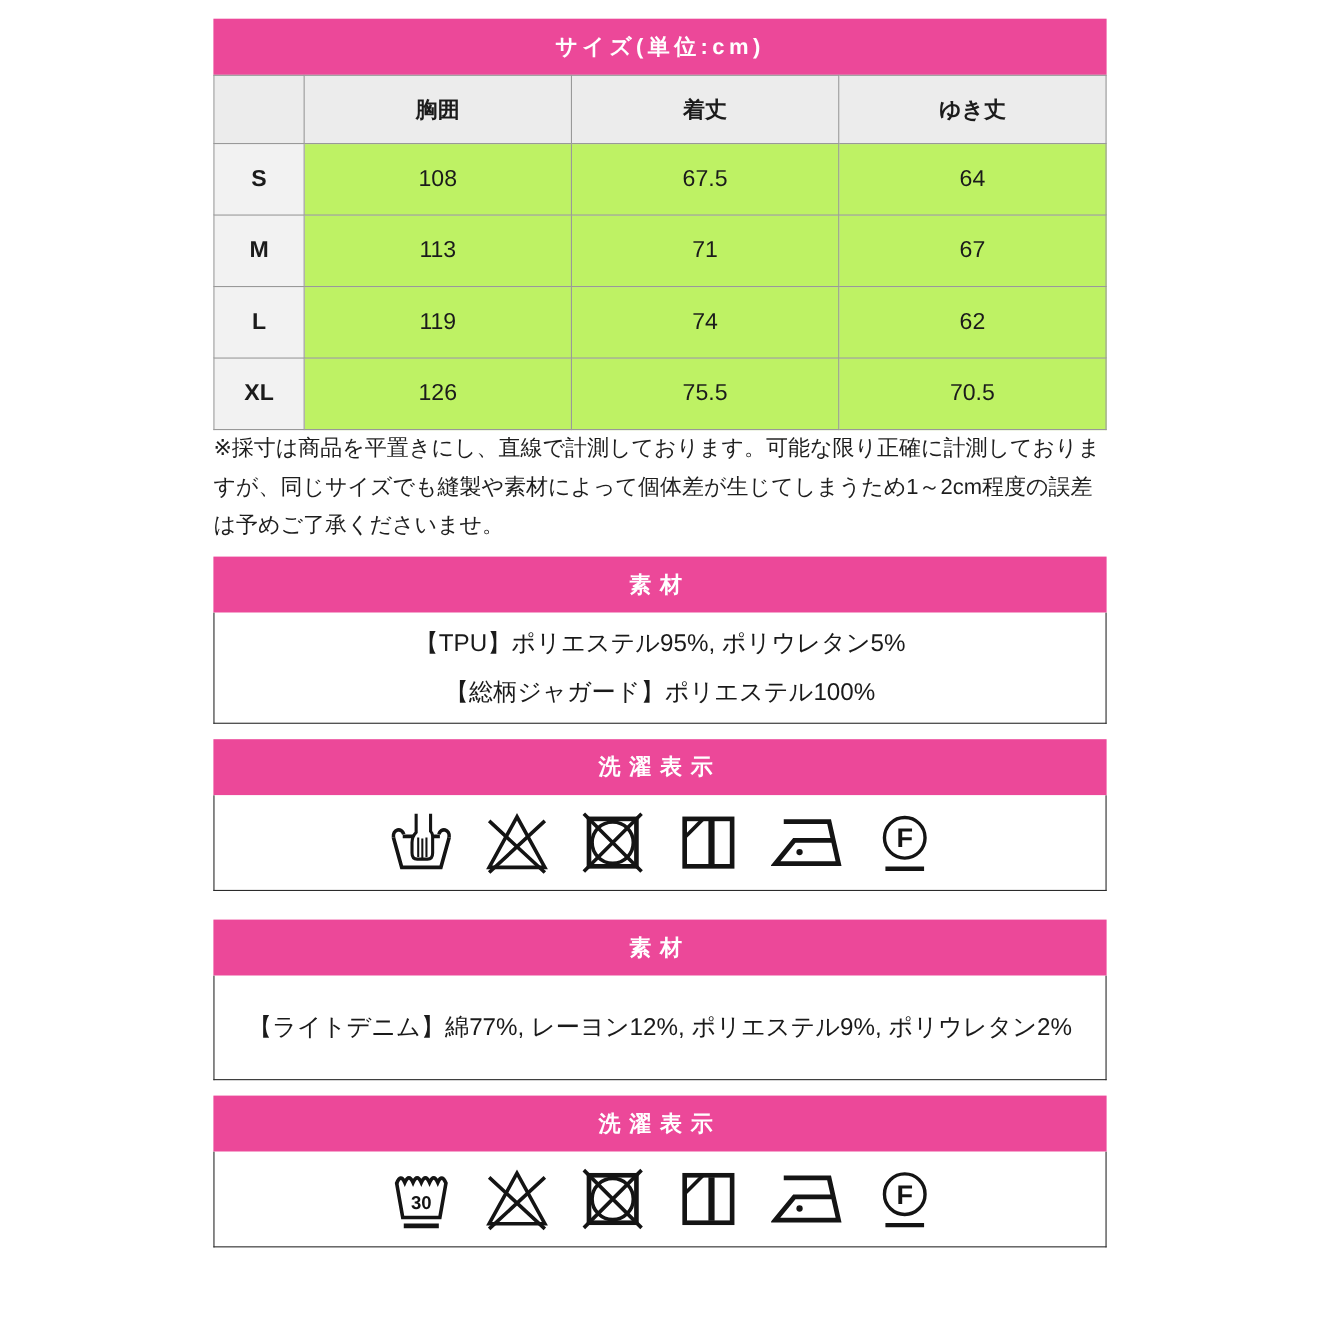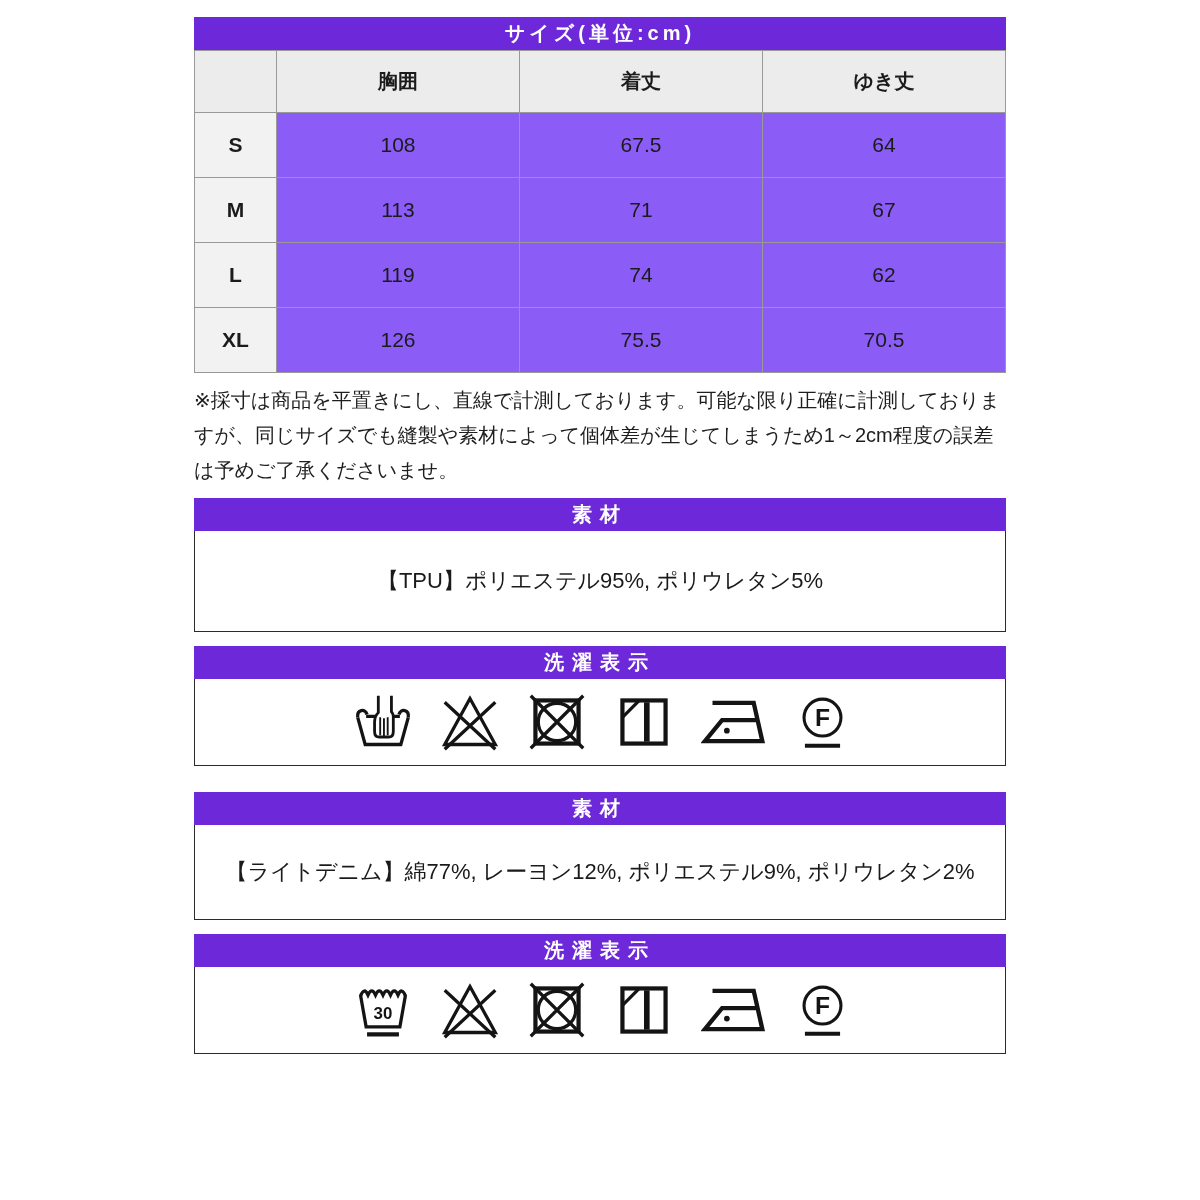--- a/index.html
+++ b/index.html
@@ -4,37 +4,37 @@
 <style>
   html,body{margin:0;padding:0;}
   body{
     width:1200px;height:1200px;background:#ffffff;overflow:hidden;
     font-family:"Liberation Sans","DejaVu Sans",sans-serif;
     color:#1b1b1b;
   }
   .wrap{width:812px;margin:17px auto 0;}
   
   .bar{
-    height:33px;background:#6d28d9;color:#ffffff;
+    height:51px;background:#ec4899;color:#ffffff;
     display:flex;align-items:center;justify-content:center;
     font-size:20px;font-weight:bold;letter-spacing:4px;
   }
   .bar.spread{letter-spacing:8px;}
   
   table{width:100%;border-collapse:collapse;table-layout:fixed;}
   th,td{border:1px solid #999;text-align:center;vertical-align:middle;
         font-size:21px;color:#1b1b1b;padding:0;}
   col.c-label{width:82px;}
   thead th{height:61px;background:#ececec;font-weight:bold;font-size:20px;}
   tbody th{background:#f2f2f2;font-weight:bold;font-size:21px;}
-  tbody td{height:64px;background:#8b5cf6;font-weight:normal;}
+  tbody td{height:64px;background:#bef264;font-weight:normal;}
   
   .note{font-size:20px;line-height:35px;color:#1e1e1e;white-space:pre-line;
         text-align:left;}
-  .note.n1{margin-top:10px;}
+  .note.n1{margin-top:0;}
   .note.n2{margin-top:20px;}
   
   .sec{margin-top:14px;}
   .sec.mt-lg{margin-top:26px;}
   .sec.mt-sm{margin-top:10px;}
   .content{
     border:1px solid #2b2b2b;border-top:none;background:#ffffff;
     display:flex;flex-direction:column;align-items:center;justify-content:center;
   }
   .content.text-2{height:100px;text-align:right;}
@@ -103,20 +103,21 @@
   <div class="note n1">※採寸は商品を平置きにし、直線で計測しております。可能な限り正確に計測しておりま
 すが、同じサイズでも縫製や素材によって個体差が生じてしまうため1～2cm程度の誤差
 は予めご了承くださいませ。</div>
 
   <div class="sec mt-sm">
     <div class="bar spread">
       <span>素材</span>
     </div>
     <div class="content text-2">
       <div class="line">【TPU】ポリエステル95%, ポリウレタン5%</div>
+      <div class="line">【総柄ジャガード】ポリエステル100%</div>
     </div>
   </div>
 
   <div class="sec">
     <div class="bar spread">
       <span>洗濯表示</span>
     </div>
     <div class="content icons">
 
       <svg width="60" height="60" viewBox="0 0 64 64">

